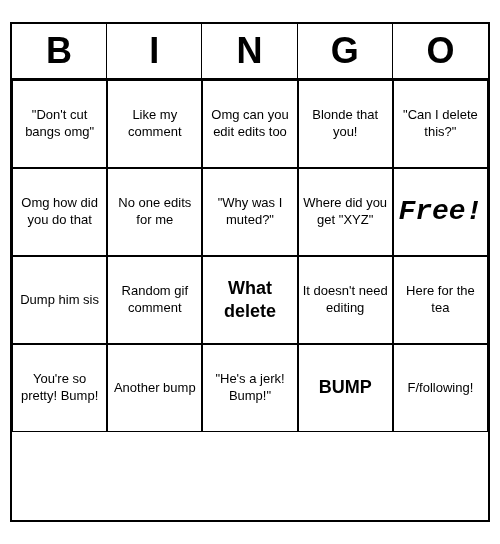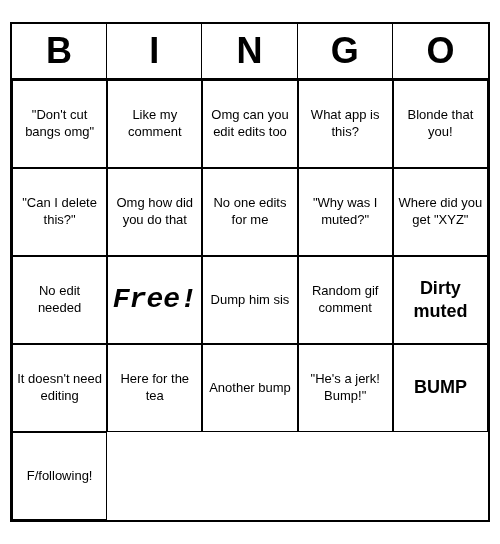--- a/index.html
+++ b/index.html
@@ -67,32 +67,31 @@
   <div class="bingo-letter">B</div>
       <div class="bingo-letter">I</div>
       <div class="bingo-letter">N</div>
       <div class="bingo-letter">G</div>
       <div class="bingo-letter">O</div>
     </div>
   <div class="bingo-grid">
   <div class="bingo-cell">"Don't cut bangs omg"</div>
       <div class="bingo-cell">Like my comment</div>
       <div class="bingo-cell">Omg can you edit edits too</div>
-      <div class="bingo-cell">What app is this?</div>
       <div class="bingo-cell">Blonde that you!</div>
       <div class="bingo-cell">"Can I delete this?"</div>
       <div class="bingo-cell">Omg how did you do that</div>
       <div class="bingo-cell">No one edits for me</div>
       <div class="bingo-cell">"Why was I muted?"</div>
       <div class="bingo-cell">Where did you get "XYZ"</div>
-      <div class="bingo-cell">No edit needed</div>
       <div class="bingo-cell free">Free!</div>
       <div class="bingo-cell">Dump him sis</div>
       <div class="bingo-cell">Random gif comment</div>
-      <div class="bingo-cell large-text">Dirty muted</div>
+      <div class="bingo-cell large-text">What delete</div>
       <div class="bingo-cell">It doesn't need editing</div>
       <div class="bingo-cell">Here for the tea</div>
+      <div class="bingo-cell">You're so pretty! Bump!</div>
       <div class="bingo-cell">Another bump</div>
       <div class="bingo-cell">"He's a jerk! Bump!"</div>
       <div class="bingo-cell large-text">BUMP</div>
       <div class="bingo-cell">F/following!</div>
     </div>
 </div>
 
 </body></html>

